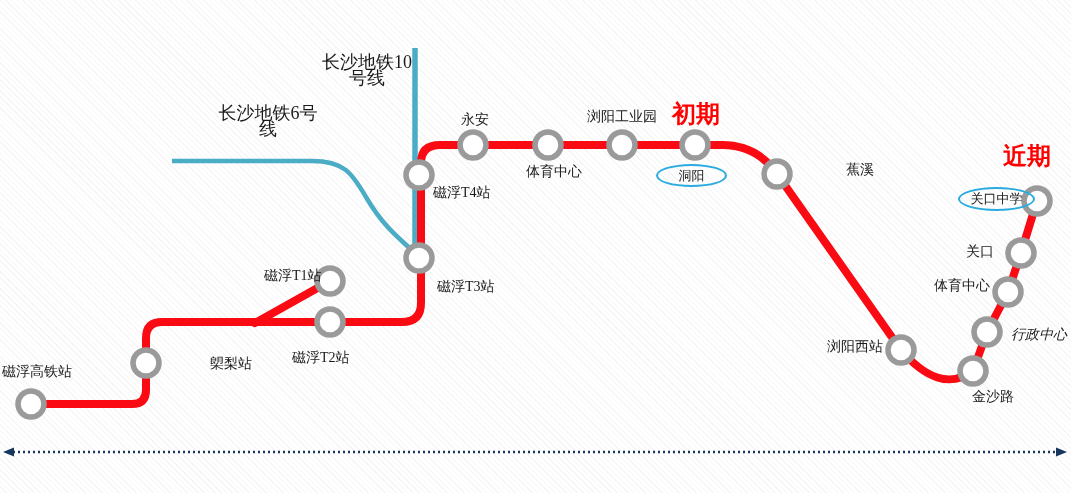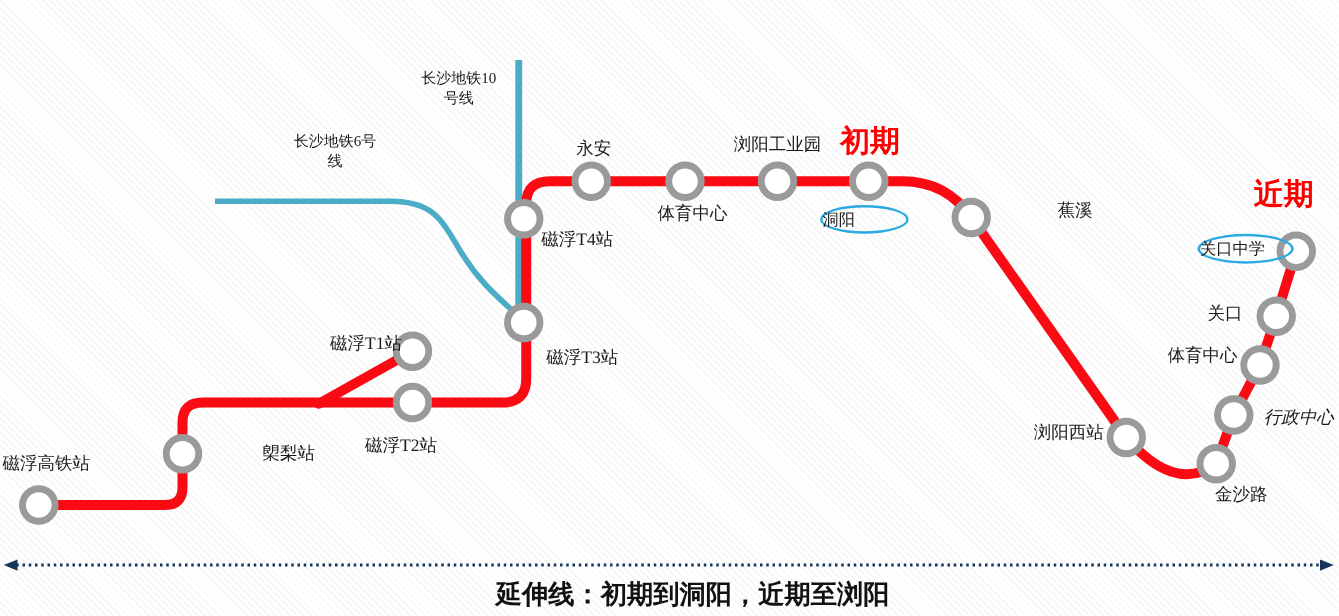--- a/index.html
+++ b/index.html
@@ -15,33 +15,33 @@
   }
   .lines{position:absolute;left:0;top:0;}
   .lbl{
     position:absolute;
     font-size:14px;line-height:15px;
     color:#1a1a1a;white-space:nowrap;
   }
   .lbl.center{transform:translateX(-50%);text-align:center;}
   .metro-lbl{
     position:absolute;transform:translateX(-50%);
-    font-size:12px;line-height:16px;color:#1a1a1a;
+    font-size:18px;line-height:16px;color:#1a1a1a;
     text-align:center;white-space:nowrap;
   }
   .phase{
     position:absolute;transform:translateX(-50%);
     font-family:"Liberation Sans", sans-serif;
     font-weight:700;font-size:24px;line-height:23px;
     color:#fe0000;white-space:nowrap;
   }
   .oval{
     position:absolute;
     border:2.5px solid #29abe2;border-radius:50%;
-    display:flex;align-items:center;justify-content:flex-start;
+    display:flex;align-items:center;justify-content:center;
     font-size:13px;color:#1a1a1a;white-space:nowrap;
     box-sizing:border-box;
   }
   .caption{
     position:absolute;left:554px;top:461px;transform:translateX(-50%);
     font-family:"Liberation Sans", sans-serif;
     font-weight:700;font-size:21px;color:#111;white-space:nowrap;
   }
 </style>
 </head>
@@ -109,15 +109,14 @@
   <div class="lbl" style="left:934px;top:278px;">体育中心</div>
   <div class="lbl" style="left:966px;top:244px;">关口</div>
 
   <div class="oval" style="left:656px;top:164px;width:71px;height:23px;">
       <span>洞阳</span>
     </div>
   <div class="oval" style="left:958px;top:187px;width:77px;height:24px;">
       <span>关口中学</span>
     </div>
 
-  <div class="caption">延伸线：初期到洞阳，近期至浏阳</div>
 
 </div>
 
 </body></html>

